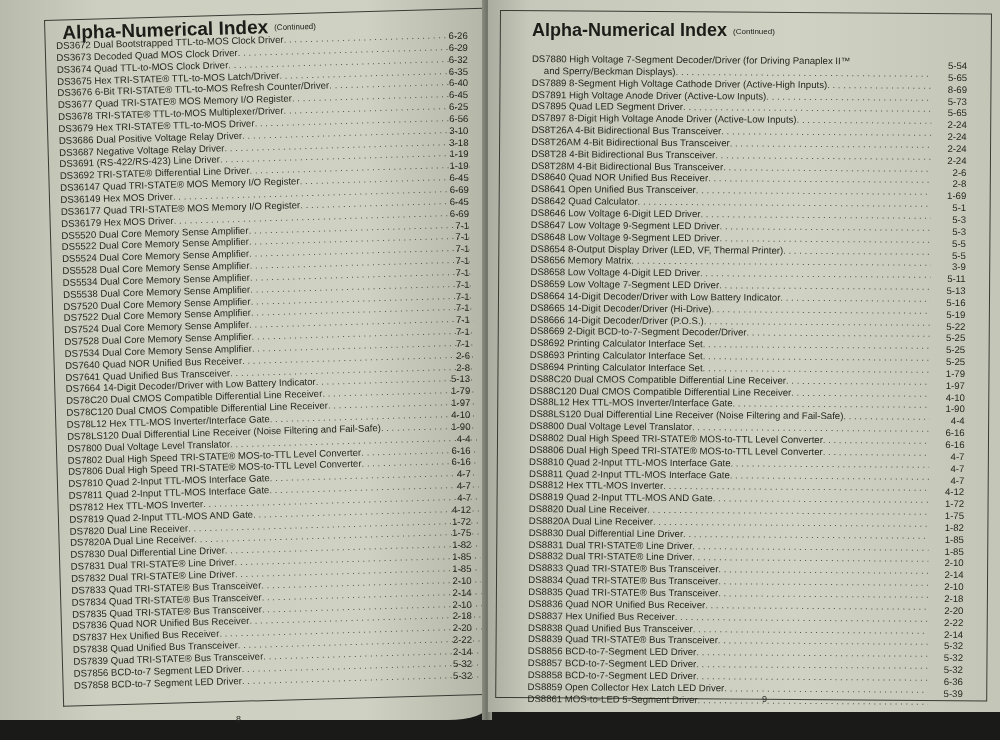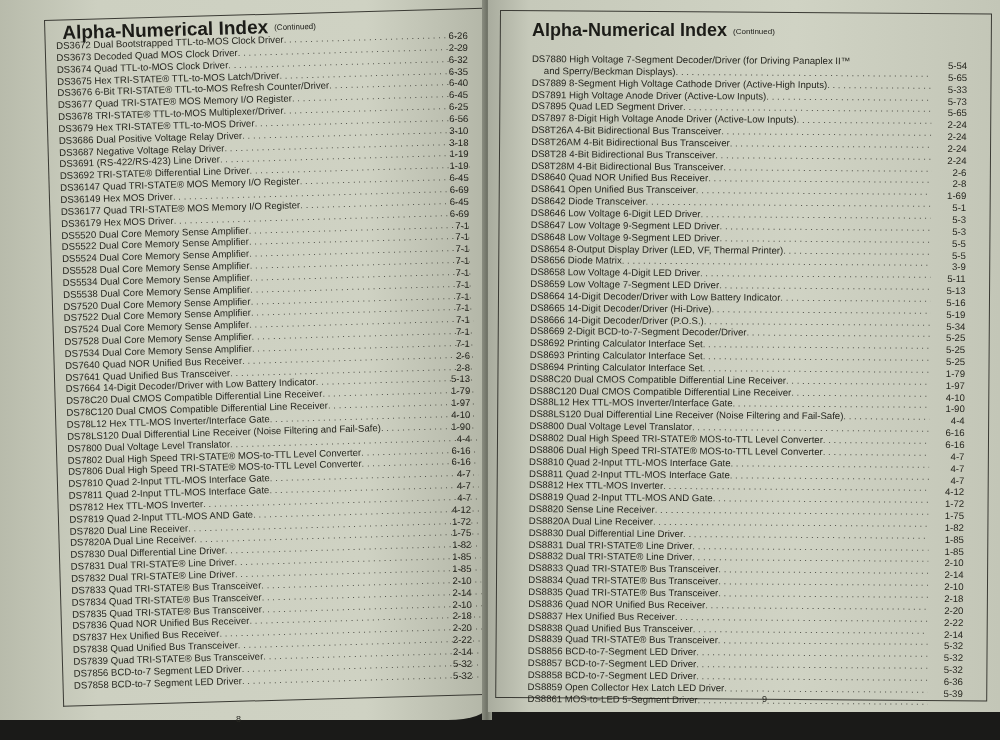--- a/index.html
+++ b/index.html
@@ -280,21 +280,21 @@
           <span class="desc">DS7856 BCD-to-7 Segment LED Driver</span>
           <span class="dots"></span>
         </div>
         <div class="entry">
           <span class="desc">DS7858 BCD-to-7 Segment LED Driver</span>
           <span class="dots"></span>
         </div>
       </div>
     <div class="pages-col" id="left-pages">
         <div class="pnum">6-26</div>
-        <div class="pnum">2-29</div>
+        <div class="pnum">6-29</div>
         <div class="pnum">6-32</div>
         <div class="pnum">6-35</div>
         <div class="pnum">6-40</div>
         <div class="pnum">6-45</div>
         <div class="pnum">6-25</div>
         <div class="pnum">6-56</div>
         <div class="pnum">3-10</div>
         <div class="pnum">3-18</div>
         <div class="pnum">1-19</div>
         <div class="pnum">1-19</div>
@@ -394,41 +394,41 @@
         </div>
         <div class="entry">
           <span class="desc">DS8640 Quad NOR Unified Bus Receiver</span>
           <span class="dots"></span>
         </div>
         <div class="entry">
           <span class="desc">DS8641 Open Unified Bus Transceiver</span>
           <span class="dots"></span>
         </div>
         <div class="entry">
-          <span class="desc">DS8642 Diode Transceiver</span>
+          <span class="desc">DS8642 Quad Calculator</span>
           <span class="dots"></span>
         </div>
         <div class="entry">
           <span class="desc">DS8646 Low Voltage 6-Digit LED Driver</span>
           <span class="dots"></span>
         </div>
         <div class="entry">
           <span class="desc">DS8647 Low Voltage 9-Segment LED Driver</span>
           <span class="dots"></span>
         </div>
         <div class="entry">
           <span class="desc">DS8648 Low Voltage 9-Segment LED Driver</span>
           <span class="dots"></span>
         </div>
         <div class="entry">
           <span class="desc">DS8654 8-Output Display Driver (LED, VF, Thermal Printer)</span>
           <span class="dots"></span>
         </div>
         <div class="entry">
-          <span class="desc">DS8656 Diode Matrix</span>
+          <span class="desc">DS8656 Memory Matrix</span>
           <span class="dots"></span>
         </div>
         <div class="entry">
           <span class="desc">DS8658 Low Voltage 4-Digit LED Driver</span>
           <span class="dots"></span>
         </div>
         <div class="entry">
           <span class="desc">DS8659 Low Voltage 7-Segment LED Driver</span>
           <span class="dots"></span>
         </div>
@@ -498,21 +498,21 @@
         </div>
         <div class="entry">
           <span class="desc">DS8812 Hex TTL-MOS Inverter</span>
           <span class="dots"></span>
         </div>
         <div class="entry">
           <span class="desc">DS8819 Quad 2-Input TTL-MOS AND Gate</span>
           <span class="dots"></span>
         </div>
         <div class="entry">
-          <span class="desc">DS8820 Sense Line Receiver</span>
+          <span class="desc">DS8820 Dual Line Receiver</span>
           <span class="dots"></span>
         </div>
         <div class="entry">
           <span class="desc">DS8820A Dual Line Receiver</span>
           <span class="dots"></span>
         </div>
         <div class="entry">
           <span class="desc">DS8830 Dual Differential Line Driver</span>
           <span class="dots"></span>
         </div>
@@ -569,41 +569,41 @@
           <span class="dots"></span>
         </div>
         <div class="entry">
           <span class="desc">DS8861 MOS-to-LED 5-Segment Driver</span>
           <span class="dots"></span>
         </div>
       </div>
     <div class="pages-col" id="right-pages">
         <div class="pnum">5-54</div>
         <div class="pnum">5-65</div>
-        <div class="pnum">5-33</div>
+        <div class="pnum">8-69</div>
         <div class="pnum">5-73</div>
         <div class="pnum">5-65</div>
         <div class="pnum">2-24</div>
         <div class="pnum">2-24</div>
         <div class="pnum">2-24</div>
         <div class="pnum">2-24</div>
         <div class="pnum">2-6</div>
         <div class="pnum">2-8</div>
         <div class="pnum">1-69</div>
         <div class="pnum">5-1</div>
         <div class="pnum">5-3</div>
         <div class="pnum">5-3</div>
         <div class="pnum">5-5</div>
         <div class="pnum">5-5</div>
         <div class="pnum">3-9</div>
         <div class="pnum">5-11</div>
         <div class="pnum">5-13</div>
         <div class="pnum">5-16</div>
         <div class="pnum">5-19</div>
-        <div class="pnum">5-34</div>
+        <div class="pnum">5-22</div>
         <div class="pnum">5-25</div>
         <div class="pnum">5-25</div>
         <div class="pnum">5-25</div>
         <div class="pnum">1-79</div>
         <div class="pnum">1-97</div>
         <div class="pnum">4-10</div>
         <div class="pnum">1-90</div>
         <div class="pnum">4-4</div>
         <div class="pnum">6-16</div>
         <div class="pnum">6-16</div>

